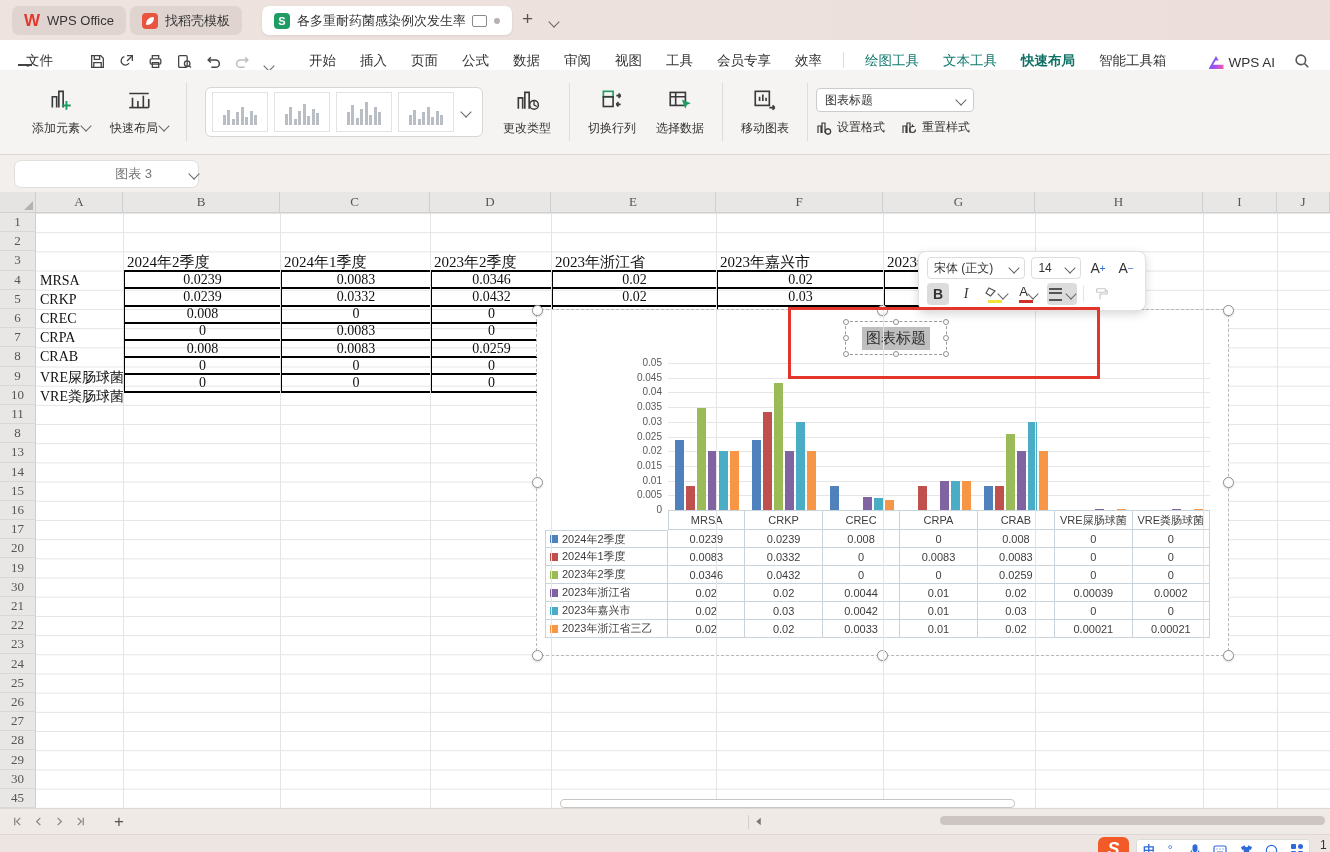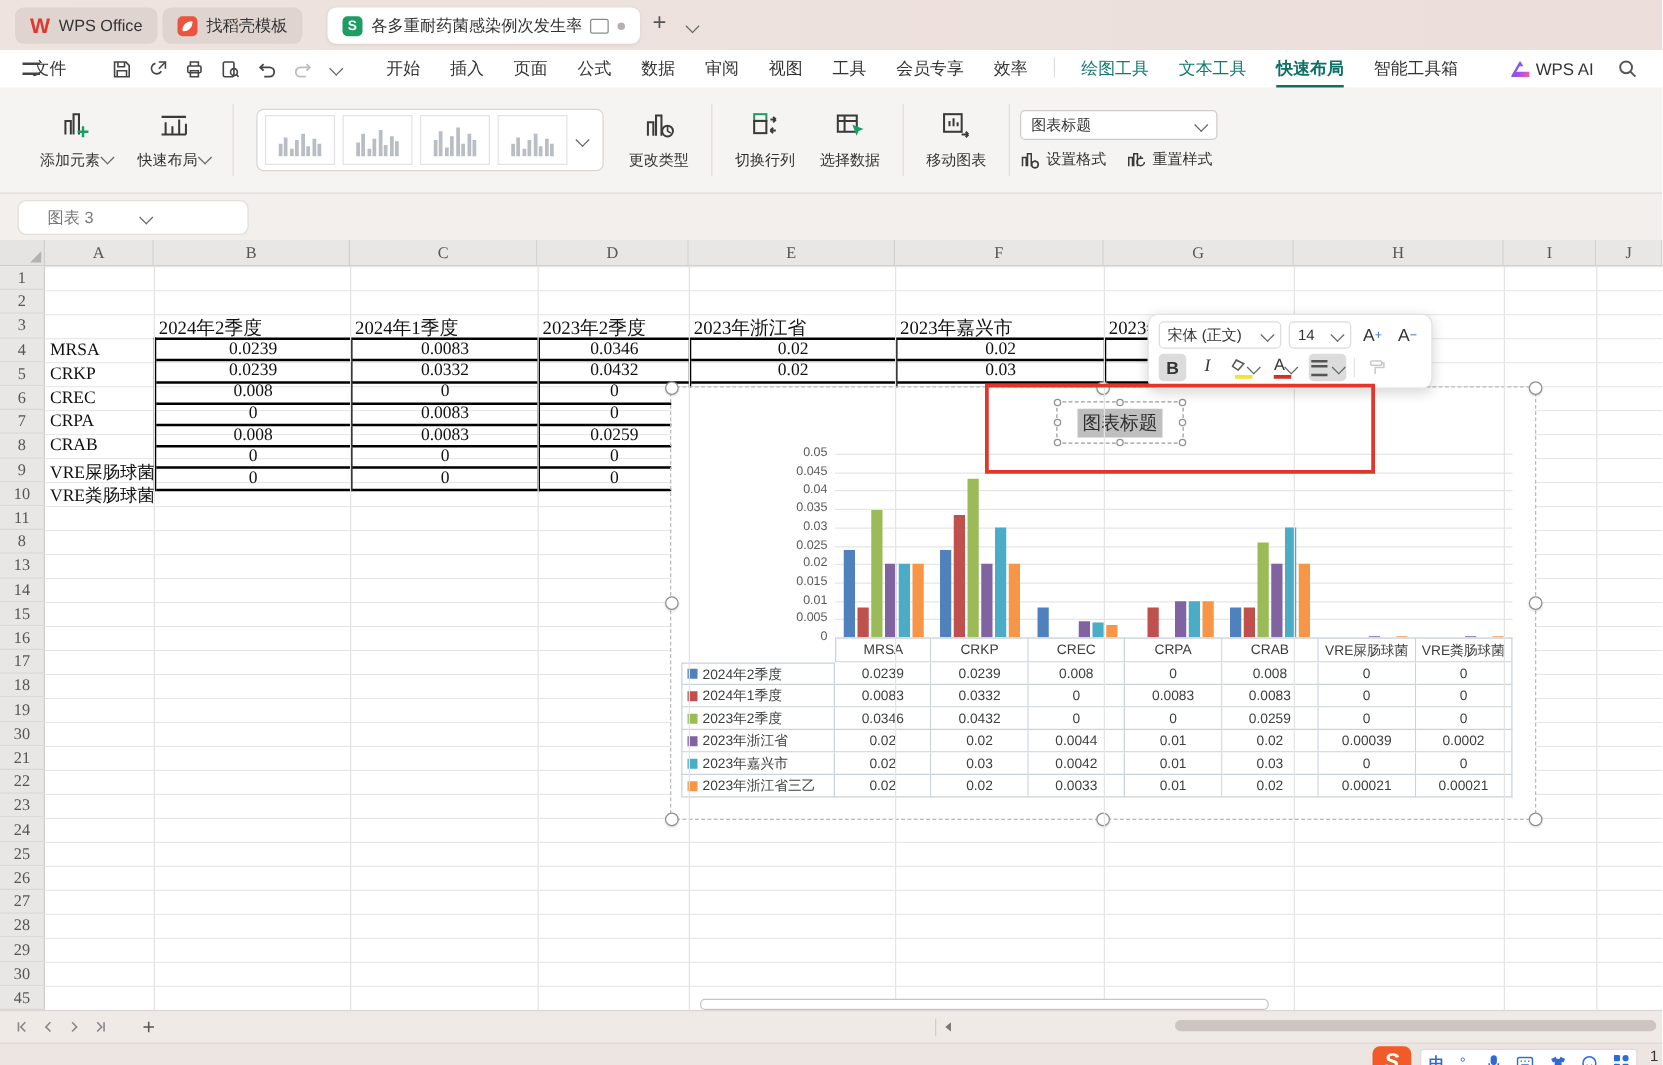--- a/index.html
+++ b/index.html
@@ -17,21 +17,21 @@
   .docer-logo{width:16px;height:16px;border-radius:4px;background:#e8543d;position:relative;}
   .docer-logo:after{content:"";position:absolute;left:4px;top:4px;width:8px;height:8px;background:#fff;border-radius:7px 1px 7px 1px;}
   .s-logo{width:16px;height:16px;border-radius:4px;background:#1f9c64;color:#fff;font-size:11px;font-weight:bold;
           display:flex;align-items:center;justify-content:center;}
   .win-icon{width:13px;height:10px;border:1.4px solid #8b8b8b;border-radius:2px;}
   .mod-dot{width:6px;height:6px;border-radius:50%;background:#b7b0ae;}
   .tab-plus{position:absolute;top:8px;font-size:19px;color:#555;}
   .chev{display:inline-block;width:7px;height:7px;border-right:1.4px solid #666;border-bottom:1.4px solid #666;
         transform:rotate(45deg);margin-left:2px;vertical-align:2px;}
   
-  #menubar{left:0;top:40px;width:1128px;height:30px;background:#fff;display:flex;align-items:center;font-size:13.5px;color:#333;}
+  #menubar{left:0;top:40px;width:1128px;height:30px;background:#fff;display:flex;align-items:flex-end;font-size:13.5px;color:#333;}
   .hamburger{width:14px;height:2px;background:#444;position:relative;margin:0 6px 0 18px;}
   .hamburger:before,.hamburger:after{content:"";position:absolute;left:0;width:14px;height:2px;background:#444;}
   .hamburger:before{top:-4px}.hamburger:after{top:4px}
   .vsep{width:1px;height:16px;background:#ddd;margin:0 9px;}
   .qicon{margin:0 6px;display:flex;align-items:center;}
   .menu-item{padding:0 12px;white-space:nowrap;cursor:default;}
   .menu-item.teal{color:#11796d;}
   .menu-item.active{color:#0d7064;font-weight:bold;position:relative;}
   .menu-item.active:after{content:"";position:absolute;left:12px;right:12px;bottom:-7px;height:3px;background:#0d7064;}
   .ai-tri{width:15px;height:13px;margin-right:5px;background:linear-gradient(120deg,#3f6bf5,#a94df0 55%,#ff5f9e);
@@ -47,21 +47,21 @@
   .thumb{width:56px;height:40px;background:#fff;border:1px solid #e3e3e3;display:flex;align-items:flex-end;
          justify-content:center;gap:1.5px;padding:4px 4px 6px;box-sizing:border-box;}
   .thumb i{display:block;width:3px;background:#b9bec4;}
   .drop{height:24px;background:#fff;border:1px solid #cfcbc9;border-radius:4px;display:flex;align-items:center;
         justify-content:space-between;font-size:12px;color:#333;padding:0 8px;width:158px;box-sizing:border-box;}
   .small-btn{display:flex;align-items:center;gap:5px;font-size:12px;color:#333;white-space:nowrap;}
   
   #formulabar{left:0;top:155px;width:1330px;height:37px;background:#f3efed;display:flex;align-items:center;
               padding:0 2px 0 14px;box-sizing:border-box;gap:10px;}
   #namebox{width:160px;height:26px;background:#fff;border:1px solid #e2deda;border-radius:7px;display:flex;
-           align-items:center;justify-content:flex-start;gap:36px;font-size:13px;color:#777;padding-left:23px;}
+           align-items:center;justify-content:flex-end;gap:36px;font-size:13px;color:#777;padding-left:23px;}
   #fxbox{flex:1;height:26px;background:#fff;border:1px solid #e2deda;border-radius:7px;display:flex;
          align-items:center;padding:0 10px;gap:12px;}
   .zoomout-ic{width:13px;height:13px;border:1.4px solid #9a9a9a;border-radius:50%;position:relative;}
   .zoomout-ic:after{content:"";position:absolute;left:2.5px;top:5px;width:6px;height:1.4px;background:#9a9a9a;}
   .fx{font-family:"Liberation Serif",serif;font-style:italic;font-size:14px;color:#8a8a8a;}
   .caret{width:1px;height:15px;background:#333;}
   
   #corner{left:0;top:192px;width:36px;height:21px;background:#e6e4e3;border-right:1px solid #cfcfcf;border-bottom:1px solid #cfcfcf;box-sizing:border-box;}
   #corner i{position:absolute;right:2px;bottom:2px;width:0;height:0;border-left:9px solid transparent;border-bottom:9px solid #b2b2b2;}
   .colhead{top:192px;height:21px;background:#e9e7e6;border-right:1px solid #cfcfcf;border-bottom:1px solid #cfcfcf;
@@ -385,21 +385,21 @@
       <div class="rowhead abs" style="top: 347.355px; height: 19.1935px;">8</div>
       <div class="rowhead abs" style="top: 366.548px; height: 19.1935px;">9</div>
       <div class="rowhead abs" style="top: 385.742px; height: 19.1935px;">10</div>
       <div class="rowhead abs" style="top: 404.935px; height: 19.1935px;">11</div>
       <div class="rowhead abs" style="top: 424.129px; height: 19.1935px;">8</div>
       <div class="rowhead abs" style="top: 443.323px; height: 19.1935px;">13</div>
       <div class="rowhead abs" style="top: 462.516px; height: 19.1935px;">14</div>
       <div class="rowhead abs" style="top: 481.71px; height: 19.1935px;">15</div>
       <div class="rowhead abs" style="top: 500.903px; height: 19.1935px;">16</div>
       <div class="rowhead abs" style="top: 520.097px; height: 19.1935px;">17</div>
-      <div class="rowhead abs" style="top: 539.29px; height: 19.1935px;">18</div>
+      <div class="rowhead abs" style="top: 539.29px; height: 19.1935px;">20</div>
       <div class="rowhead abs" style="top: 558.484px; height: 19.1935px;">19</div>
       <div class="rowhead abs" style="top: 577.677px; height: 19.1935px;">30</div>
       <div class="rowhead abs" style="top: 596.871px; height: 19.1935px;">21</div>
       <div class="rowhead abs" style="top: 616.065px; height: 19.1935px;">22</div>
       <div class="rowhead abs" style="top: 635.258px; height: 19.1935px;">23</div>
       <div class="rowhead abs" style="top: 654.452px; height: 19.1935px;">24</div>
       <div class="rowhead abs" style="top: 673.645px; height: 19.1935px;">25</div>
       <div class="rowhead abs" style="top: 692.839px; height: 19.1935px;">26</div>
       <div class="rowhead abs" style="top: 712.032px; height: 19.1935px;">27</div>
       <div class="rowhead abs" style="top: 731.226px; height: 19.1935px;">28</div>

